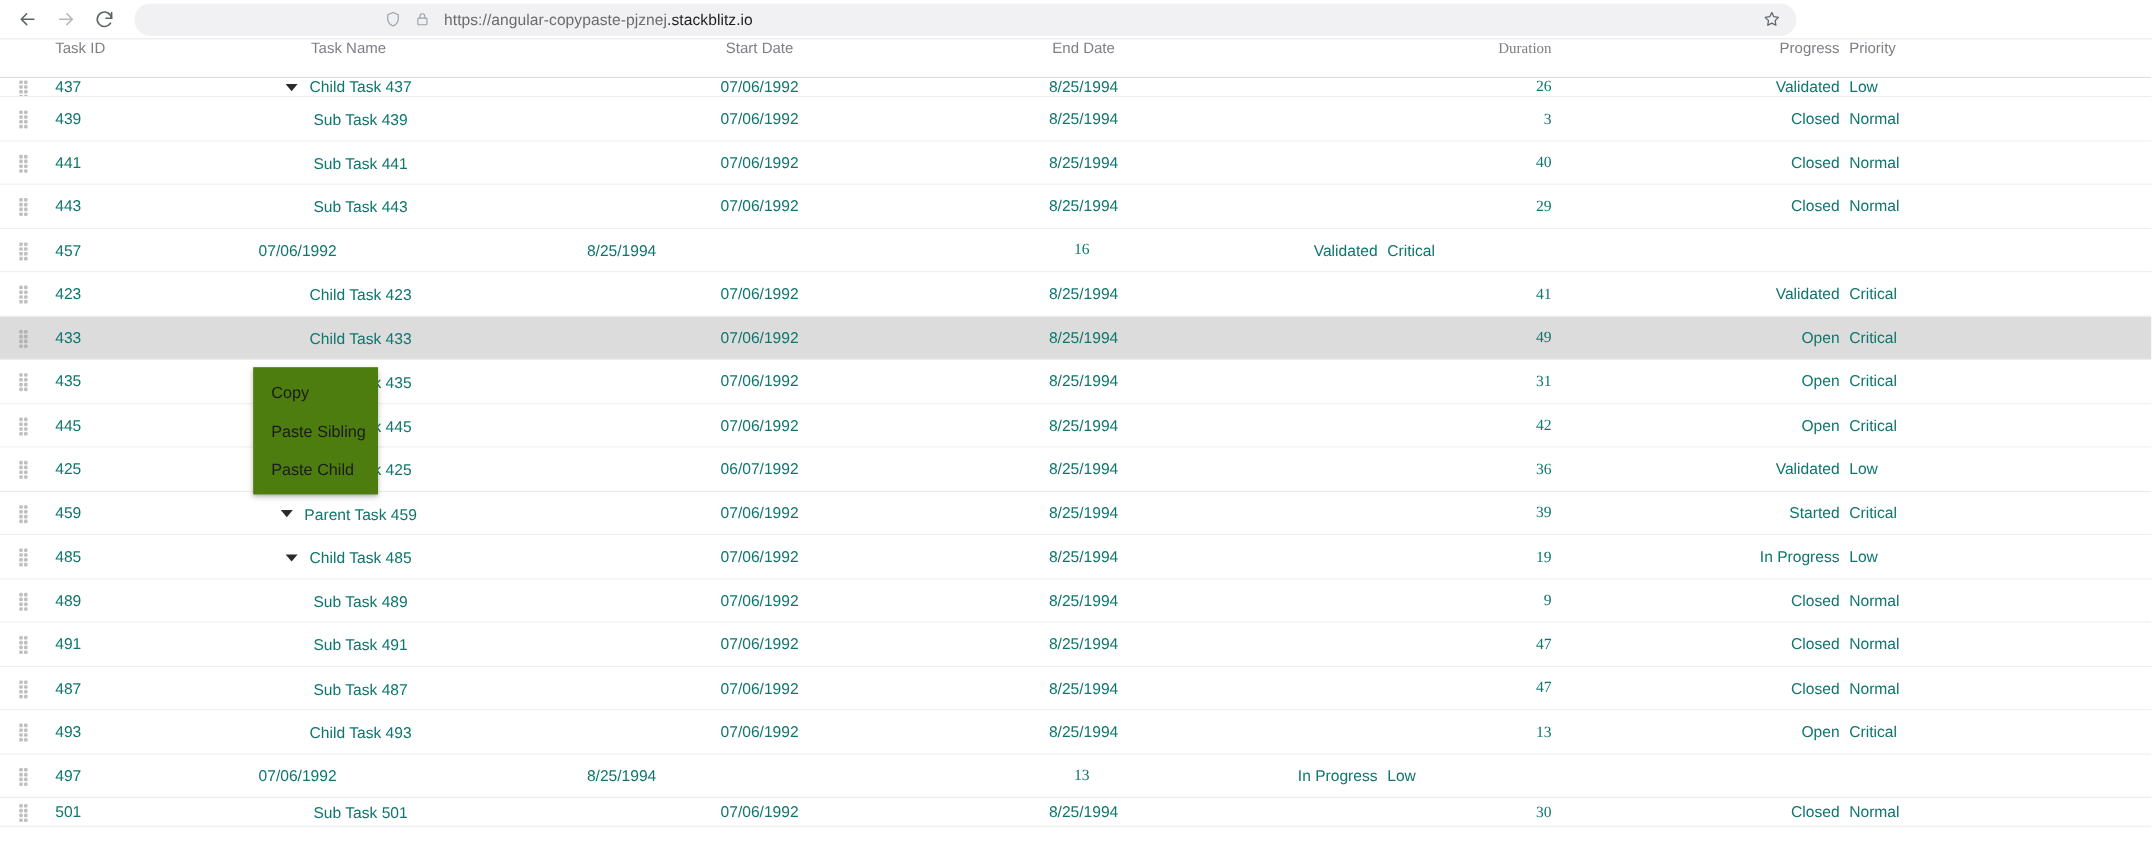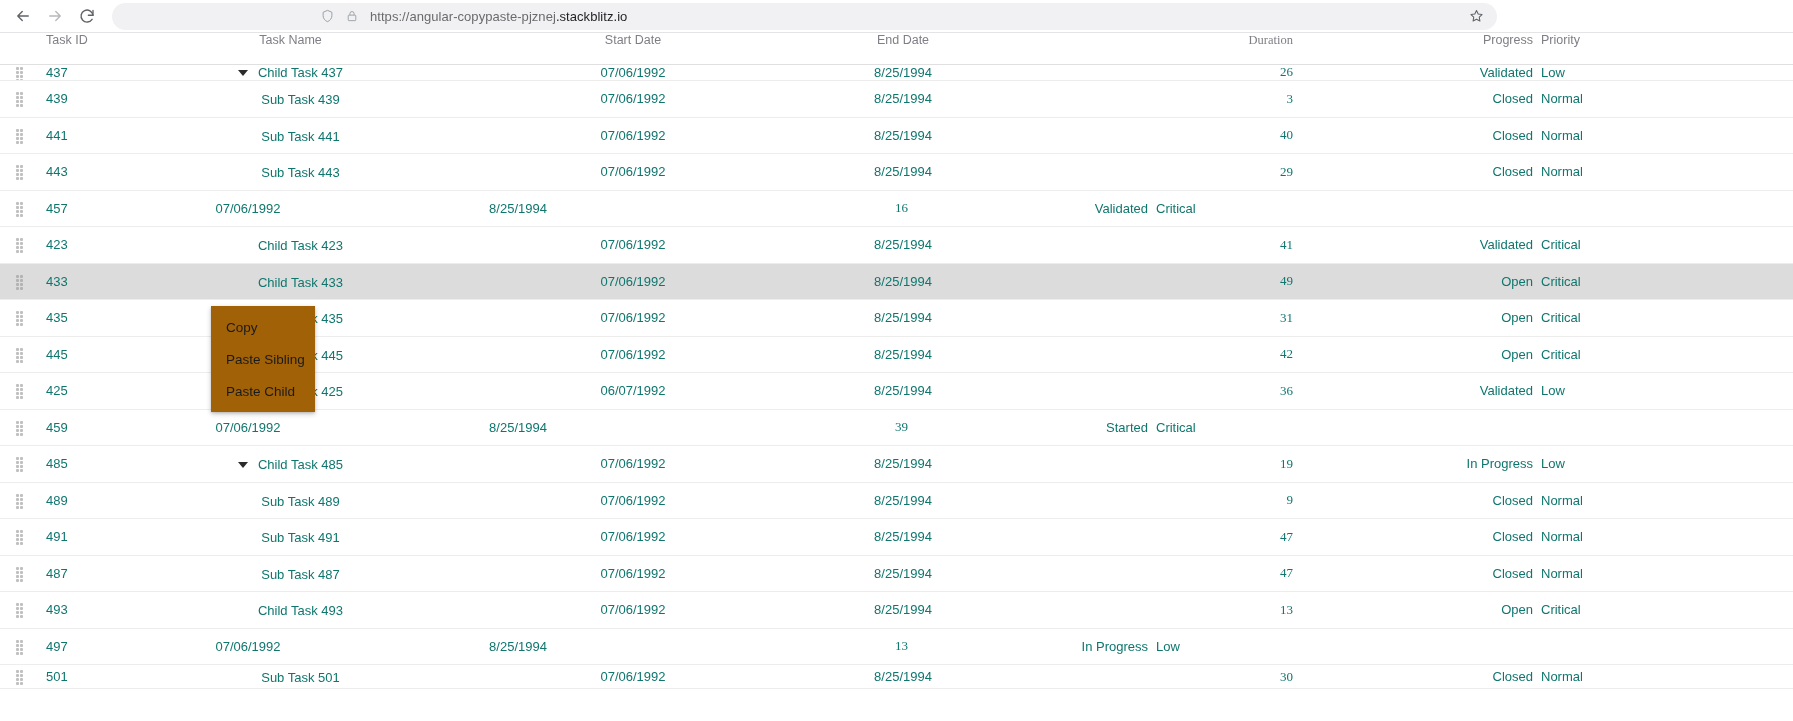--- a/index.html
+++ b/index.html
@@ -138,21 +138,21 @@
     cursor: pointer;
   }
   .expander.hidden { visibility: hidden; }
 
   
   .ctx-menu {
     position: absolute;
     left: 211px;
     top: 273px;
     width: 104px;
-    background: #a16207;
+    background: #4d7c0f;
     box-shadow: 0 2px 5px rgba(0,0,0,.22), 0 1px 2px rgba(0,0,0,.12);
     z-index: 50;
     padding: 6px 0 4px 0;
   }
   .ctx-item {
     padding: 6px 0 6px 15px;
     font-size: 13.5px;
     color: #1b1b1b;
     white-space: nowrap;
     cursor: pointer;
@@ -458,20 +458,24 @@
             <i></i>
             <i></i>
             <i></i>
             <i></i>
             <i></i>
             <i></i>
             <i></i>
           </span>
         </div>
         <div class="c-id">459</div>
+        <div class="c-name"><span class="name-inner">
+            <span class="expander"></span>
+            <span>Parent Task 459</span>
+          </span></div>
         <div class="c-start">07/06/1992</div>
         <div class="c-end">8/25/1994</div>
         <div class="c-dur">39</div>
         <div class="c-prog">Started</div>
         <div class="c-prio">Critical</div>
       </div>
       <div class="row">
         <div class="c-handle">
           <span class="drag-handle">
             <i></i>

